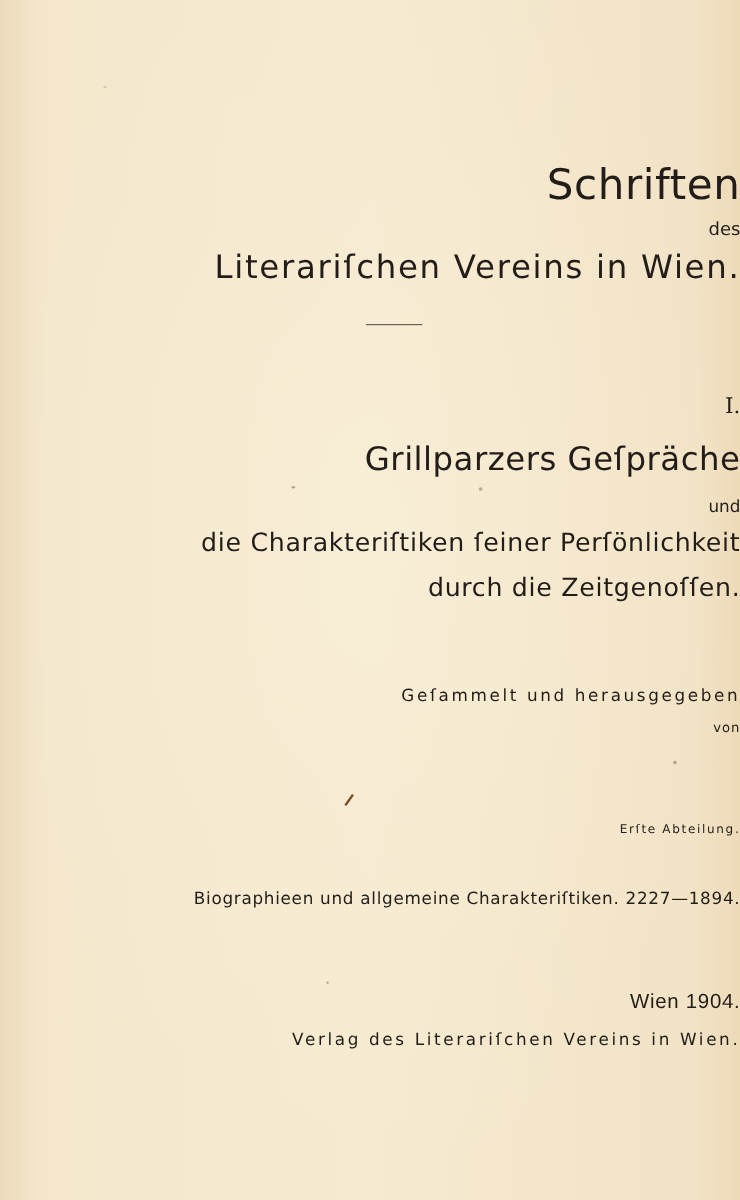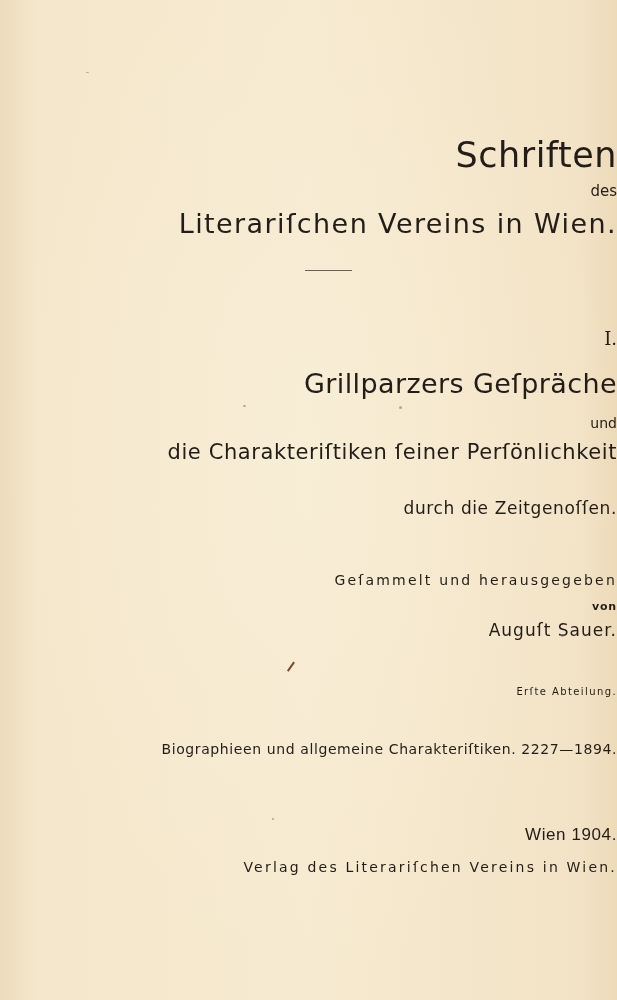--- a/index.html
+++ b/index.html
@@ -81,36 +81,36 @@
       box-sizing: border-box;
     }
     .work-line2 {
       top: 442px;
       font-size: 21px;
       letter-spacing: 0.6px;
       padding-left: 22px;
       box-sizing: border-box;
     }
     .work-line3 {
-      top: 500px;
-      font-size: 17px;
+      top: 480px;
+      font-size: 21px;
       letter-spacing: 0.6px;
       box-sizing: border-box;
     }
     .collected {
       top: 573px;
       font-size: 14px;
       letter-spacing: 2.2px;
       padding-left: 2px;
       box-sizing: border-box;
     }
     .von {
       top: 601px;
       font-size: 11px;
-      font-weight: bold;
+      font-weight: normal;
       letter-spacing: 0.8px;
       padding-left: 6px;
       box-sizing: border-box;
     }
     .author {
       top: 622px;
       font-size: 17px;
       letter-spacing: 1px;
       padding-left: 10px;
       box-sizing: border-box;
@@ -172,21 +172,20 @@
   <div class="rule"></div>
 
   <div class="line volume-num">I.</div>
   <div class="line work-title">Grillparzers Geſpräche</div>
   <div class="line work-und">und</div>
   <div class="line work-line2">die Charakteriſtiken ſeiner Perſönlichkeit</div>
   <div class="line work-line3">durch die Zeitgenoſſen.</div>
 
   <div class="line collected">Geſammelt und herausgegeben</div>
   <div class="line von">von</div>
-  <div class="line author">Auguſt Sauer.</div>
 
   <div class="mark"></div>
 
   <div class="line part">Erſte Abteilung.</div>
   <div class="line part-desc">Biographieen und allgemeine Charakteriſtiken. 2227—1894.</div>
 
   <div class="line imprint-place">Wien 1904.</div>
   <div class="line imprint-publisher">Verlag des Literariſchen Vereins in Wien.</div>
 
   <div class="speck" style="top:405px;left:243px;width:3px;height:2px;"></div>

